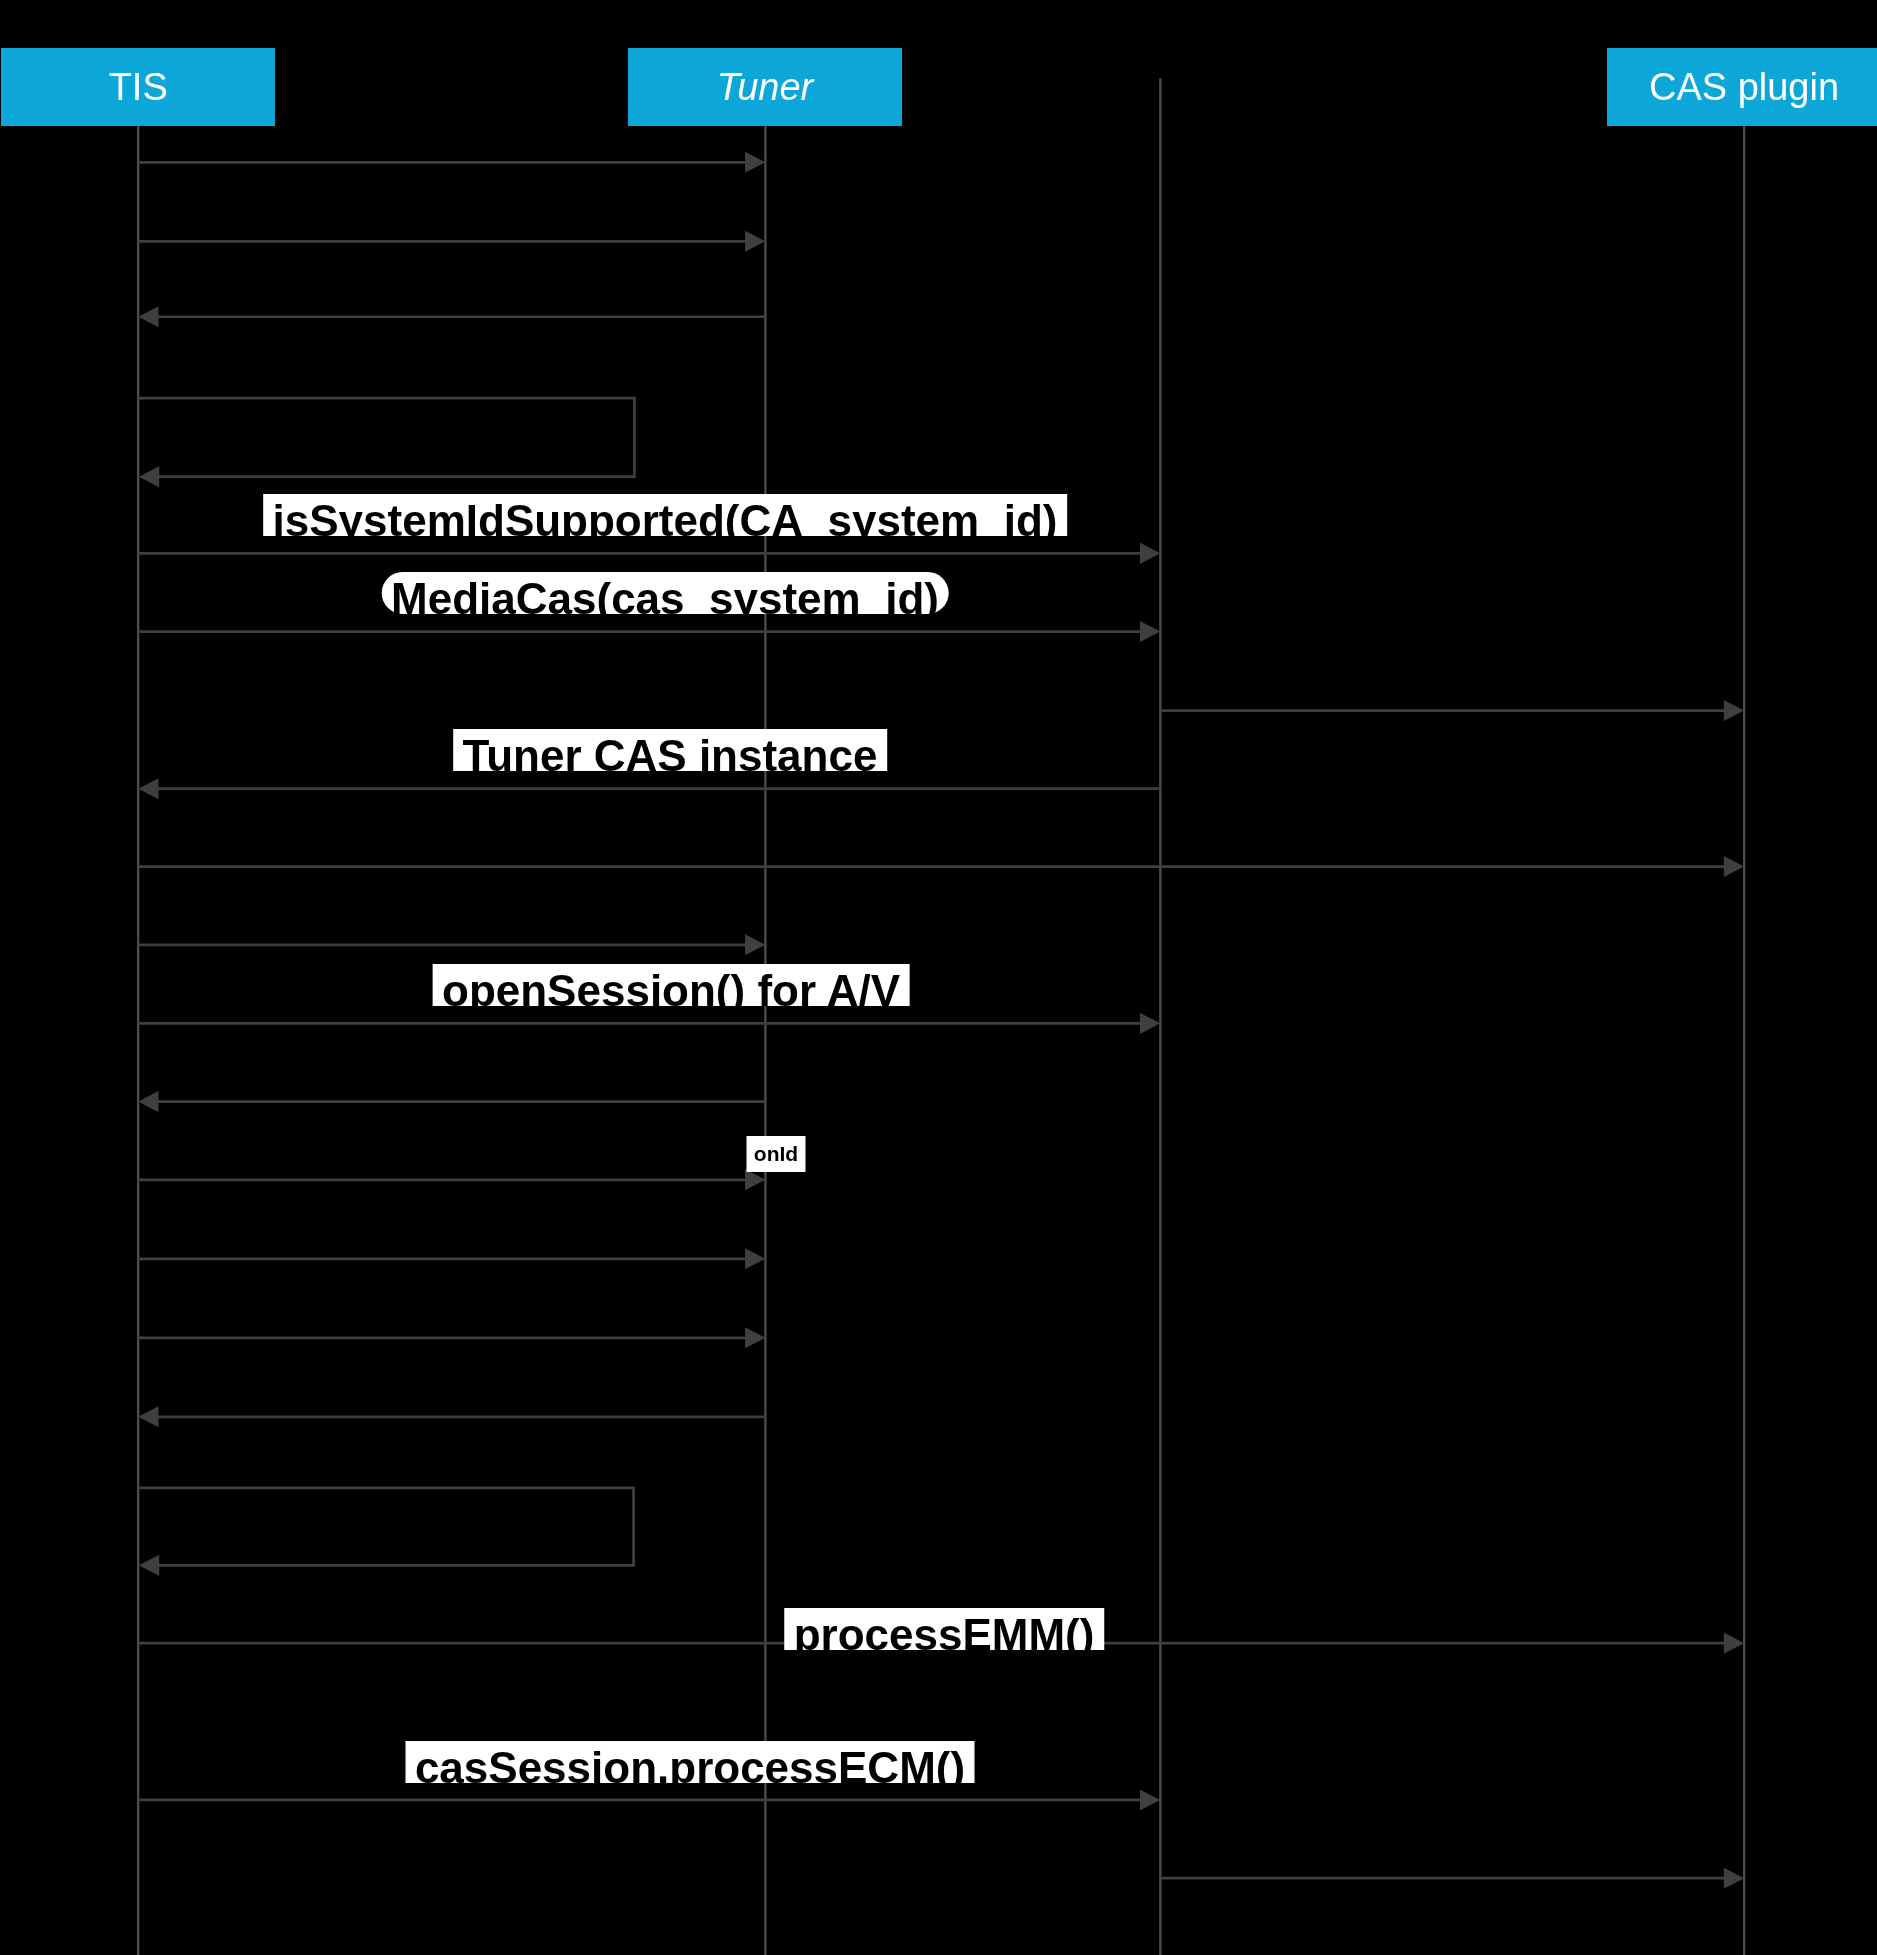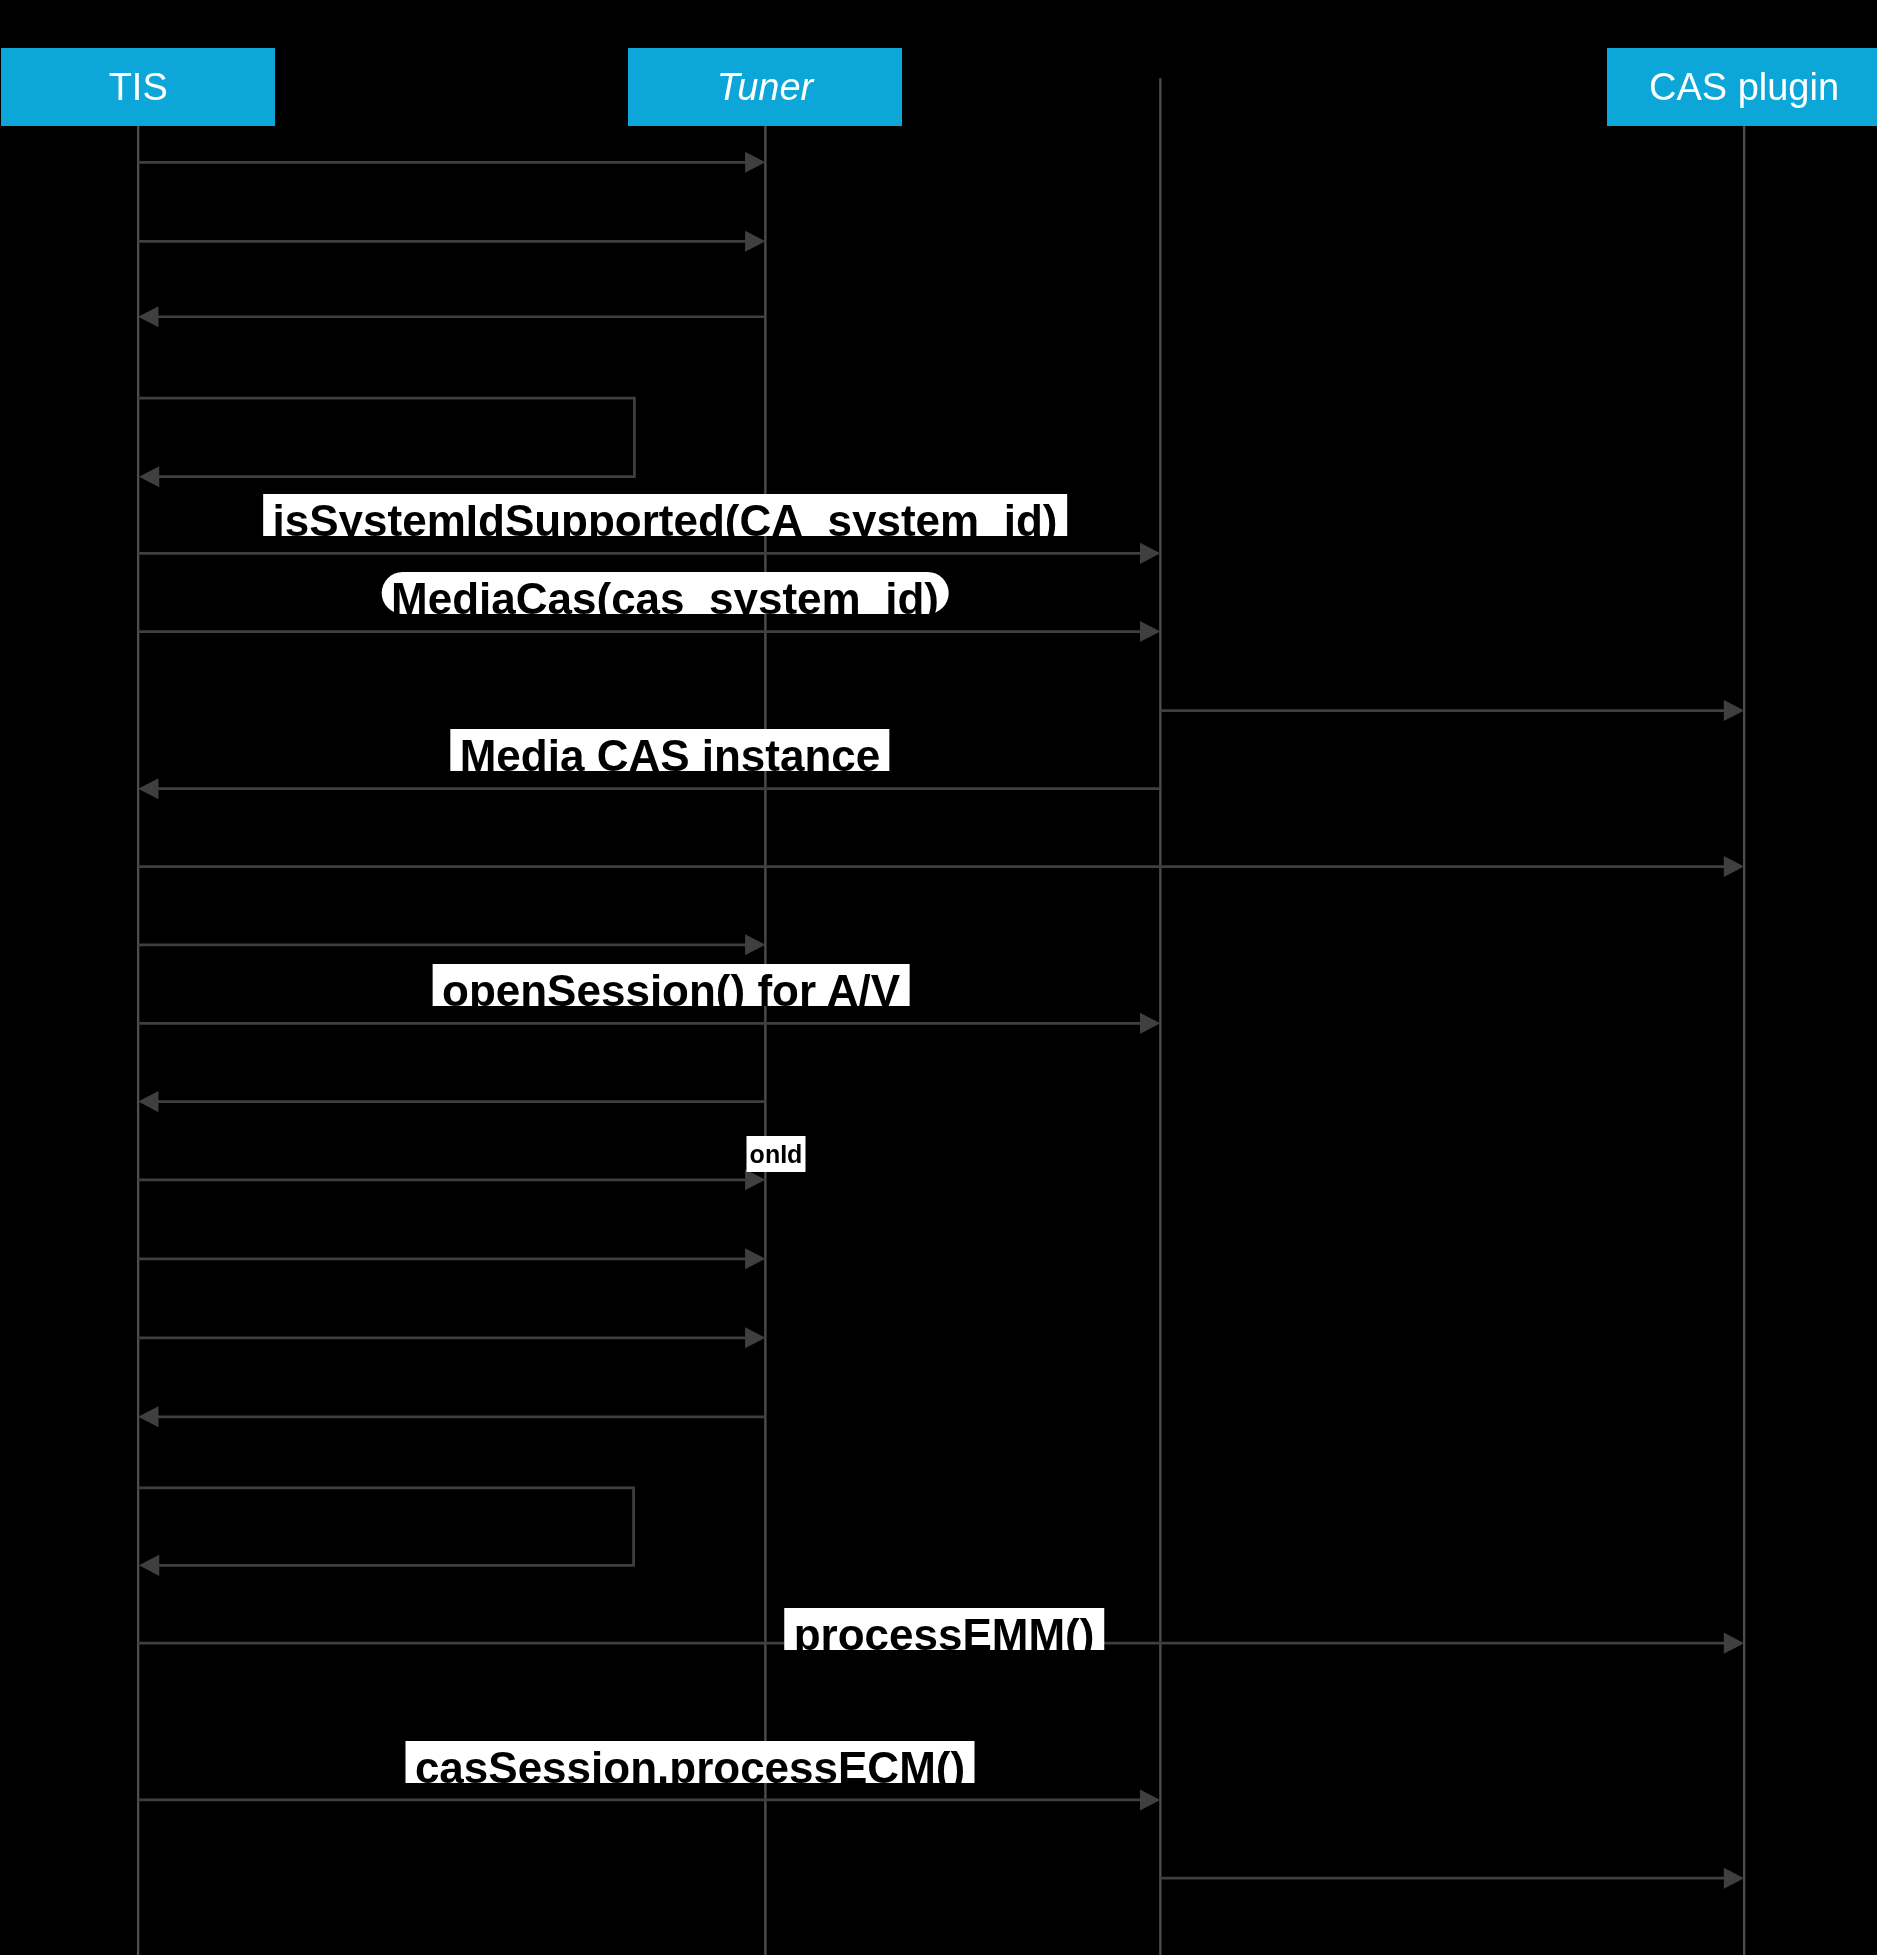--- a/index.html
+++ b/index.html
@@ -90,19 +90,19 @@
       <polyline points="353,1018 1622,1018 1622,1219 365,1219" fill="none" stroke="#3f3f3f" stroke-width="7"></polyline>
       <polygon points="355,1219 407,1192 407,1246" fill="#3f3f3f"></polygon>
       <polyline points="353,3805 1620,3805 1620,4003 365,4003" fill="none" stroke="#3f3f3f" stroke-width="7"></polyline>
       <polygon points="355,4003 407,3976 407,4030" fill="#3f3f3f"></polygon>
     </svg>
     <div class="hdr" style="left: 1.2px; top: 0px;">TIS</div>
     <div class="hdr" style="left: 628px; top: 0px; font-style: italic;">Tuner</div>
     <div class="hdr" style="left: 1607px; top: 0px;">CAS plugin</div>
     <div class="msg-label" style="left: 665px; top: 494px;">isSystemIdSupported(CA_system_id)</div>
     <div class="msg-label" style="left: 665px; top: 572px; border-radius: 22px;">MediaCas(cas_system_id)</div>
-    <div class="msg-label" style="left: 670px; top: 729px;">Media CAS instance</div>
+    <div class="msg-label" style="left: 670px; top: 729px;">Tuner CAS instance</div>
     <div class="msg-label" style="left: 671px; top: 964px;">openSession() for A/V</div>
     <div class="msg-label" style="left: 944px; top: 1584px; margin-top: 24px;">processEMM()</div>
     <div class="msg-label" style="left: 690px; top: 1741px;">casSession.processECM()</div>
-    <div class="float-label" style="left: 776px; top: 1136px; width: 59px; height: 36px; font-size: 25px;">onId</div>
+    <div class="float-label" style="left: 776px; top: 1136px; width: 59px; height: 36px; font-size: 21px;">onId</div>
   </div>
 
 
 </body></html>

